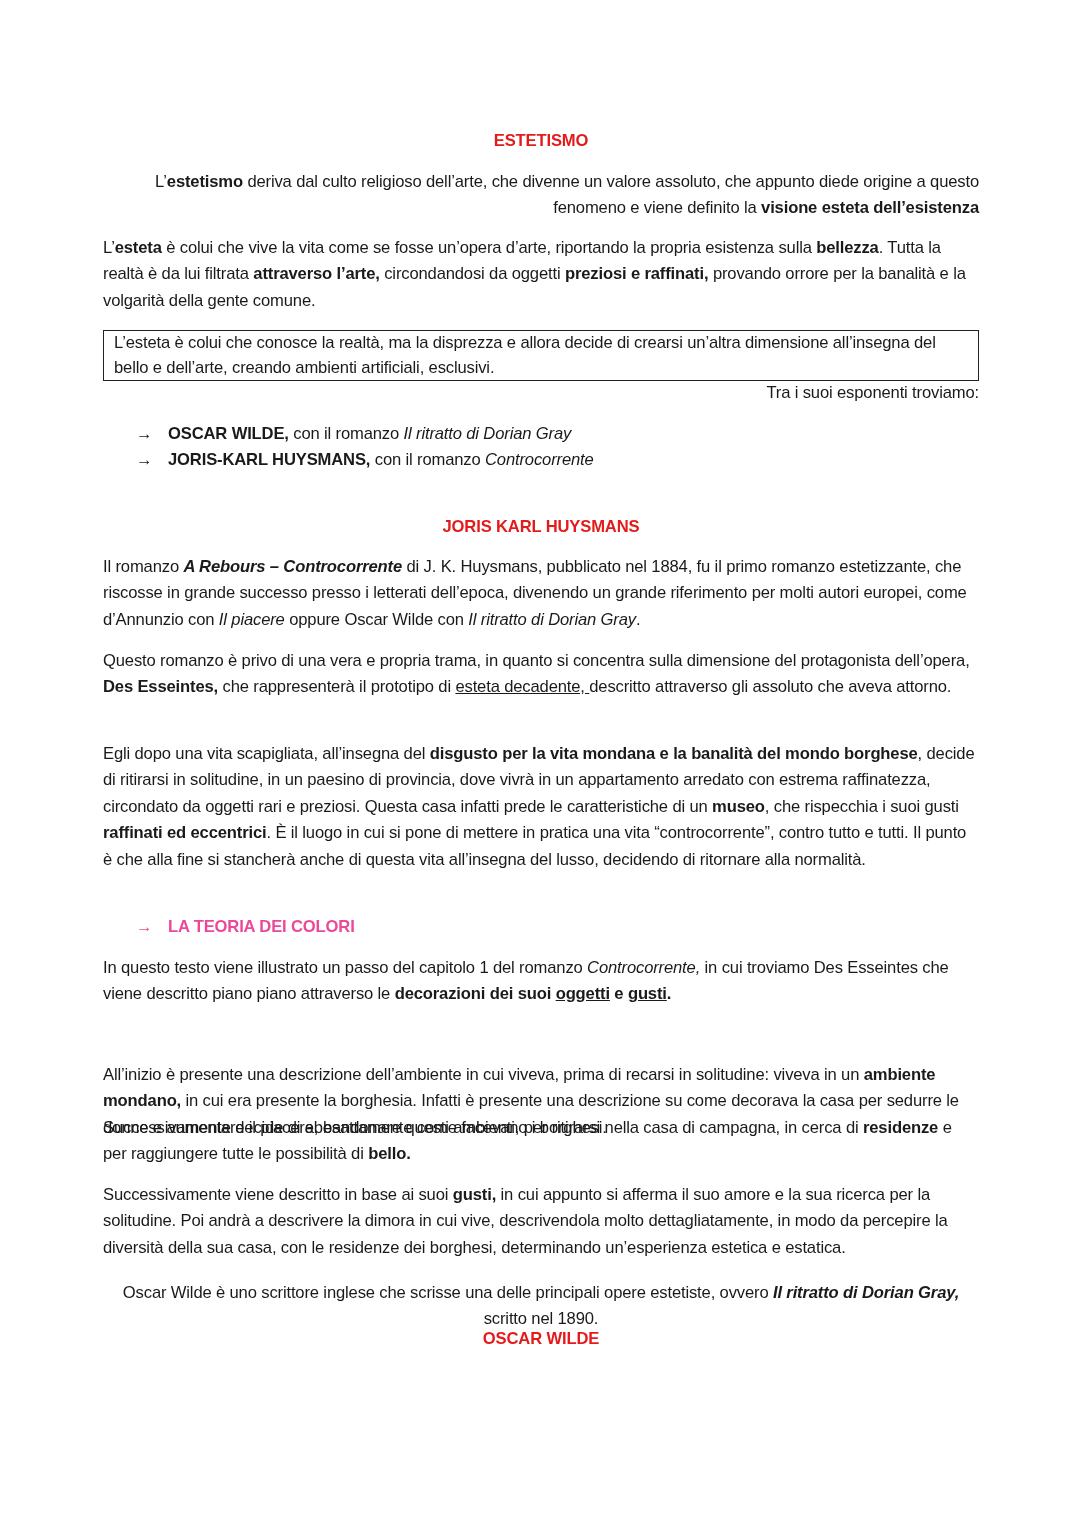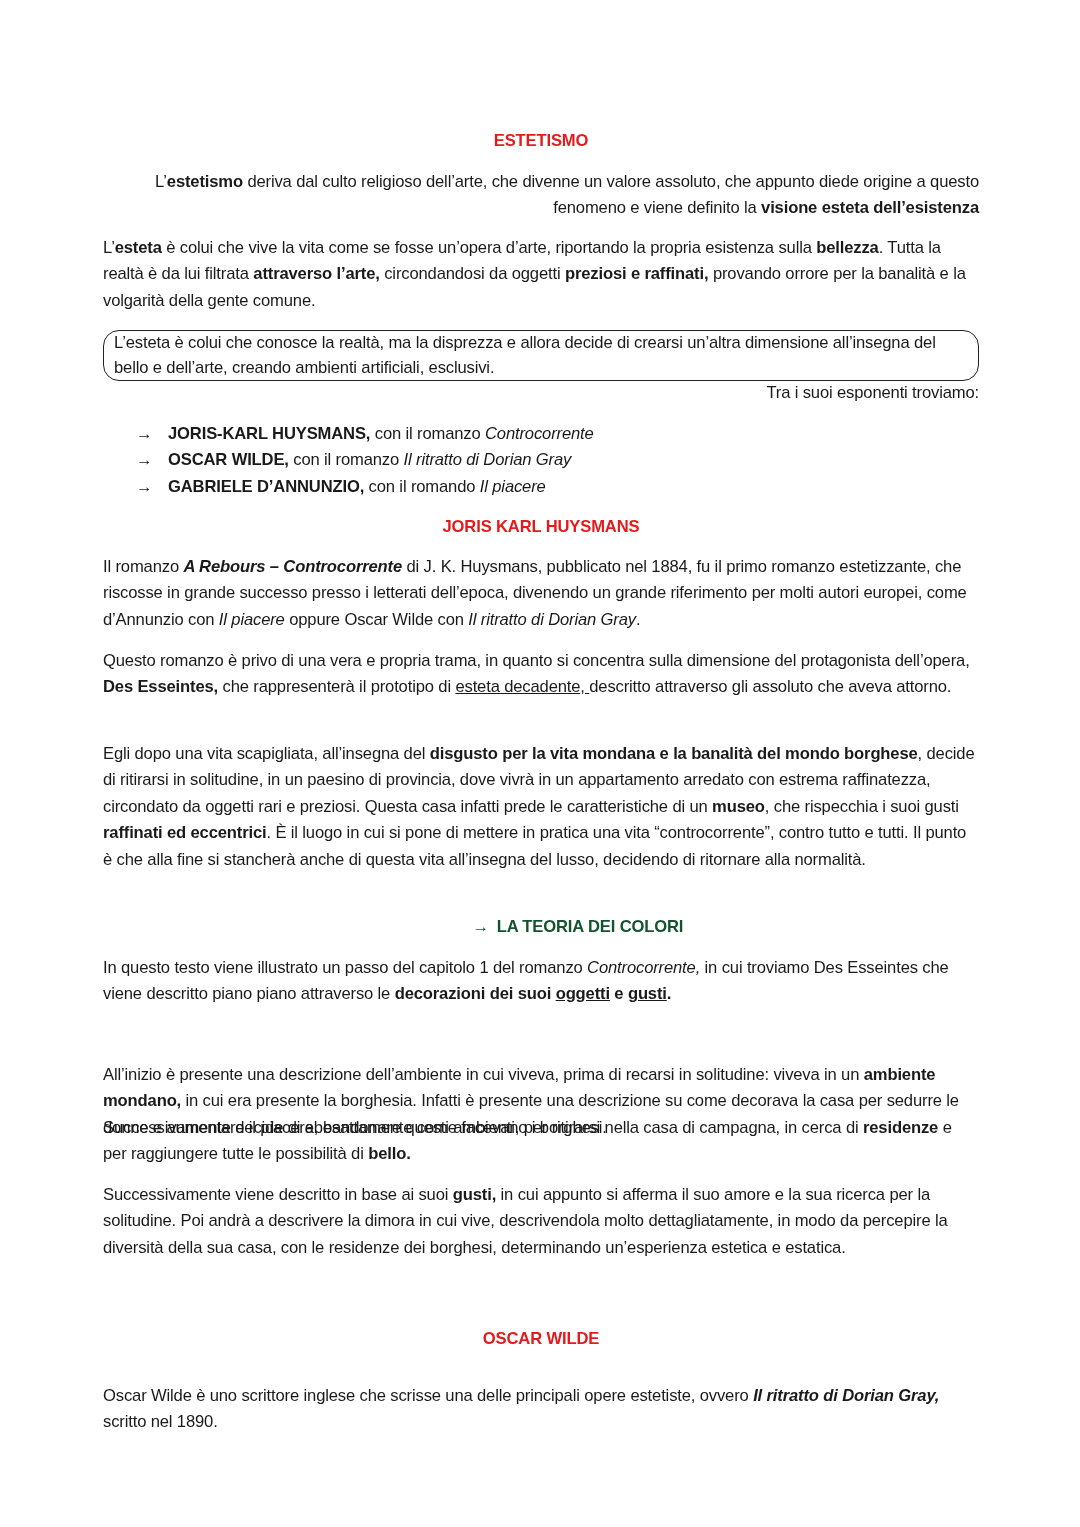--- a/index.html
+++ b/index.html
@@ -4,62 +4,59 @@
   <style>
     html, body { margin: 0; padding: 0; background: #ffffff; }
     body {
       width: 1080px; height: 1527px; overflow: hidden; position: relative;
       font-family: "Liberation Sans", sans-serif;
       color: #1a1a1a;
     }
     .page { position: absolute; left: 103px; top: 0; width: 876px; }
     .blk { position: absolute; left: 0; width: 876px; font-size: 16.6px; line-height: 26.4px; letter-spacing: -0.15px; }
     .heading { text-align: center; color: #e31b1b; font-weight: bold; font-size: 16.6px; }
-    .subheading { color: #14532d; font-weight: bold; text-align: center; }
+    .subheading { color: #ec4899; font-weight: bold; }
     .boxed {
       border: 1.5px solid #222; box-sizing: border-box;
       padding: 0 10px; line-height: 24.5px;
     }
     .arrow { display: inline-block; width: 32px; font-weight: bold; }
     .b { font-weight: bold; }
     .i { font-style: italic; }
     .u { text-decoration: underline; }
   </style>
 </head>
 <body>
 
 <div class="page">
 
   <div class="blk heading" style="top:128px;">ESTETISMO</div>
   <div class="blk" style="top:169px;text-align:right;"><span>L’</span><span class="b">estetismo</span><span> deriva dal culto religioso dell’arte, che divenne un valore assoluto, che appunto diede origine a questo fenomeno e viene definito la </span><span class="b">visione esteta dell’esistenza</span></div>
   <div class="blk" style="top:235px;"><span>L’</span><span class="b">esteta</span><span> è colui che vive la vita come se fosse un’opera d’arte, riportando la propria esistenza sulla </span><span class="b">bellezza</span><span>. Tutta la realtà è da lui filtrata </span><span class="b">attraverso l’arte,</span><span> circondandosi da oggetti </span><span class="b">preziosi e raffinati,</span><span> provando orrore per la banalità e la volgarità della gente comune.</span></div>
-  <div class="blk boxed" style="top:330px;border-radius:16px;">L’esteta è colui che conosce la realtà, ma la disprezza e allora decide di crearsi un’altra dimensione all’insegna del bello e dell’arte, creando ambienti artificiali, esclusivi.</div>
+  <div class="blk boxed" style="top:330px;">L’esteta è colui che conosce la realtà, ma la disprezza e allora decide di crearsi un’altra dimensione all’insegna del bello e dell’arte, creando ambienti artificiali, esclusivi.</div>
   <div class="blk" style="top:380px;text-align:right;">Tra i suoi esponenti troviamo:</div>
 
   <div class="blk" style="top:421px;">
     <div style="padding-left:33px;">
-      <span class="arrow">→</span><span class="b">JORIS-KARL HUYSMANS,</span><span> con il romanzo </span><span class="i">Controcorrente</span>
-    </div>
-    <div style="padding-left:33px;">
       <span class="arrow">→</span><span class="b">OSCAR WILDE,</span><span> con il romanzo </span><span class="i">Il ritratto di Dorian Gray</span>
     </div>
     <div style="padding-left:33px;">
-      <span class="arrow">→</span><span class="b">GABRIELE D’ANNUNZIO,</span><span> con il romando </span><span class="i">Il piacere</span>
+      <span class="arrow">→</span><span class="b">JORIS-KARL HUYSMANS,</span><span> con il romanzo </span><span class="i">Controcorrente</span>
     </div>
   </div>
 
   <div class="blk heading" style="top:514px;">JORIS KARL HUYSMANS</div>
   <div class="blk" style="top:554px;"><span>Il romanzo </span><span class="b i">A Rebours – Controcorrente</span><span> di J. K. Huysmans, pubblicato nel 1884, fu il primo romanzo estetizzante, che riscosse in grande successo presso i letterati dell’epoca, divenendo un grande riferimento per molti autori europei, come d’Annunzio con </span><span class="i">Il piacere</span><span> oppure Oscar Wilde con </span><span class="i">Il ritratto di Dorian Gray</span><span>.</span></div>
   <div class="blk" style="top:648px;"><span>Questo romanzo è privo di una vera e propria trama, in quanto si concentra sulla dimensione del protagonista dell’opera, </span><span class="b">Des Esseintes,</span><span> che rappresenterà il prototipo di </span><span class="u">esteta decadente, </span><span>descritto attraverso gli assoluto che aveva attorno.</span></div>
   <div class="blk" style="top:741px;"><span>Egli dopo una vita scapigliata, all’insegna del </span><span class="b">disgusto per la vita mondana e la banalità del mondo borghese</span><span>, decide di ritirarsi in solitudine, in un paesino di provincia, dove vivrà in un appartamento arredato con estrema raffinatezza, circondato da oggetti rari e preziosi. Questa casa infatti prede le caratteristiche di un </span><span class="b">museo</span><span>, che rispecchia i suoi gusti </span><span class="b">raffinati ed eccentrici</span><span>. È il luogo in cui si pone di mettere in pratica una vita “controcorrente”, contro tutto e tutti. Il punto è che alla fine si stancherà anche di questa vita all’insegna del lusso, decidendo di ritornare alla normalità.</span></div>
 
   <div class="blk subheading" style="top:914px; padding-left:33px;">
     <span class="arrow">→</span><span>LA TEORIA DEI COLORI</span>
   </div>
   <div class="blk" style="top:955px;"><span>In questo testo viene illustrato un passo del capitolo 1 del romanzo </span><span class="i">Controcorrente,</span><span> in cui troviamo Des Esseintes che viene descritto piano piano attraverso le </span><span class="b">decorazioni dei suoi </span><span class="b u">oggetti</span><span class="b"> e </span><span class="b u">gusti</span><span class="b">.</span></div>
   <div class="blk" style="top:1062px;"><span>All’inizio è presente una descrizione dell’ambiente in cui viveva, prima di recarsi in solitudine: viveva in un </span><span class="b">ambiente mondano,</span><span> in cui era presente la borghesia. Infatti è presente una descrizione su come decorava la casa per sedurre le donne e aumentare il piacere, esattamente come facevano i borghesi.</span></div>
   <div class="blk" style="top:1115px;"><span>Successivamente decide di abbandonare questi ambienti, per ritirarsi nella casa di campagna, in cerca di </span><span class="b">residenze</span><span> e per raggiungere tutte le possibilità di </span><span class="b">bello.</span></div>
   <div class="blk" style="top:1182px;"><span>Successivamente viene descritto in base ai suoi </span><span class="b">gusti,</span><span> in cui appunto si afferma il suo amore e la sua ricerca per la solitudine. Poi andrà a descrivere la dimora in cui vive, descrivendola molto dettagliatamente, in modo da percepire la diversità della sua casa, con le residenze dei borghesi, determinando un’esperienza estetica e estatica.</span></div>
 
   <div class="blk heading" style="top:1302px;margin-top:24px;">OSCAR WILDE</div>
-  <div class="blk" style="top:1383px;"><span>Oscar Wilde è uno scrittore inglese che scrisse una delle principali opere estetiste, ovvero </span><span class="b i">Il ritratto di Dorian Gray,</span><span> scritto nel 1890.</span></div>
+  <div class="blk" style="top:1280px;text-align:center;"><span>Oscar Wilde è uno scrittore inglese che scrisse una delle principali opere estetiste, ovvero </span><span class="b i">Il ritratto di Dorian Gray,</span><span> scritto nel 1890.</span></div>
 
 </div>
 
 </body></html>

